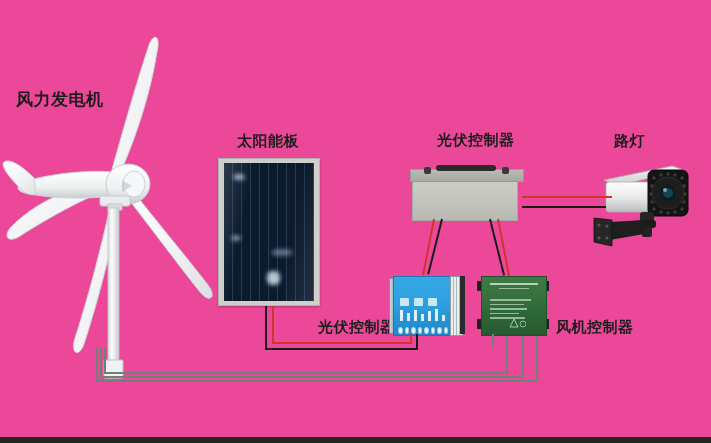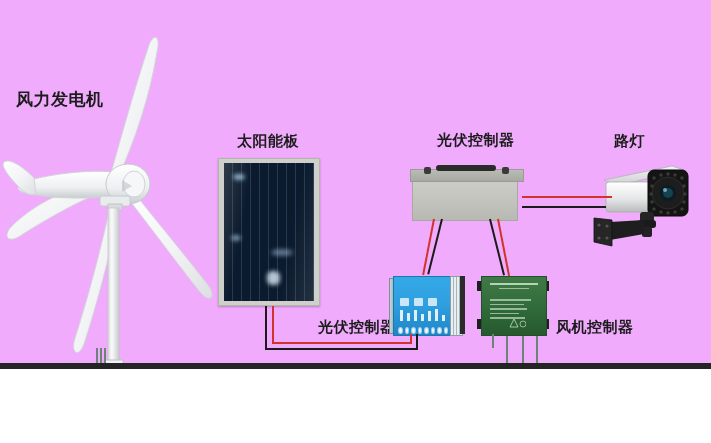--- a/index.html
+++ b/index.html
@@ -2,22 +2,22 @@
 <html><head>
 <meta charset="utf-8">
 <style>
   html,body{margin:0;padding:0;background:#ffffff;}
   body{
     font-family:"Liberation Sans","DejaVu Sans",sans-serif;
     -webkit-font-smoothing:antialiased;
   }
   #stage{
     position:relative;
-    width:711px;height:369px;
-    background:#f0abfc;
+    width:711px;height:443px;
+    background:#ec4899;
     overflow:hidden;
   }
   .lbl{
     position:absolute;
     font-family:"DejaVu Sans","Liberation Sans",sans-serif;
     font-weight:700;
     color:#1c1c1c;
     white-space:nowrap;
     letter-spacing:0.5px;
   }

